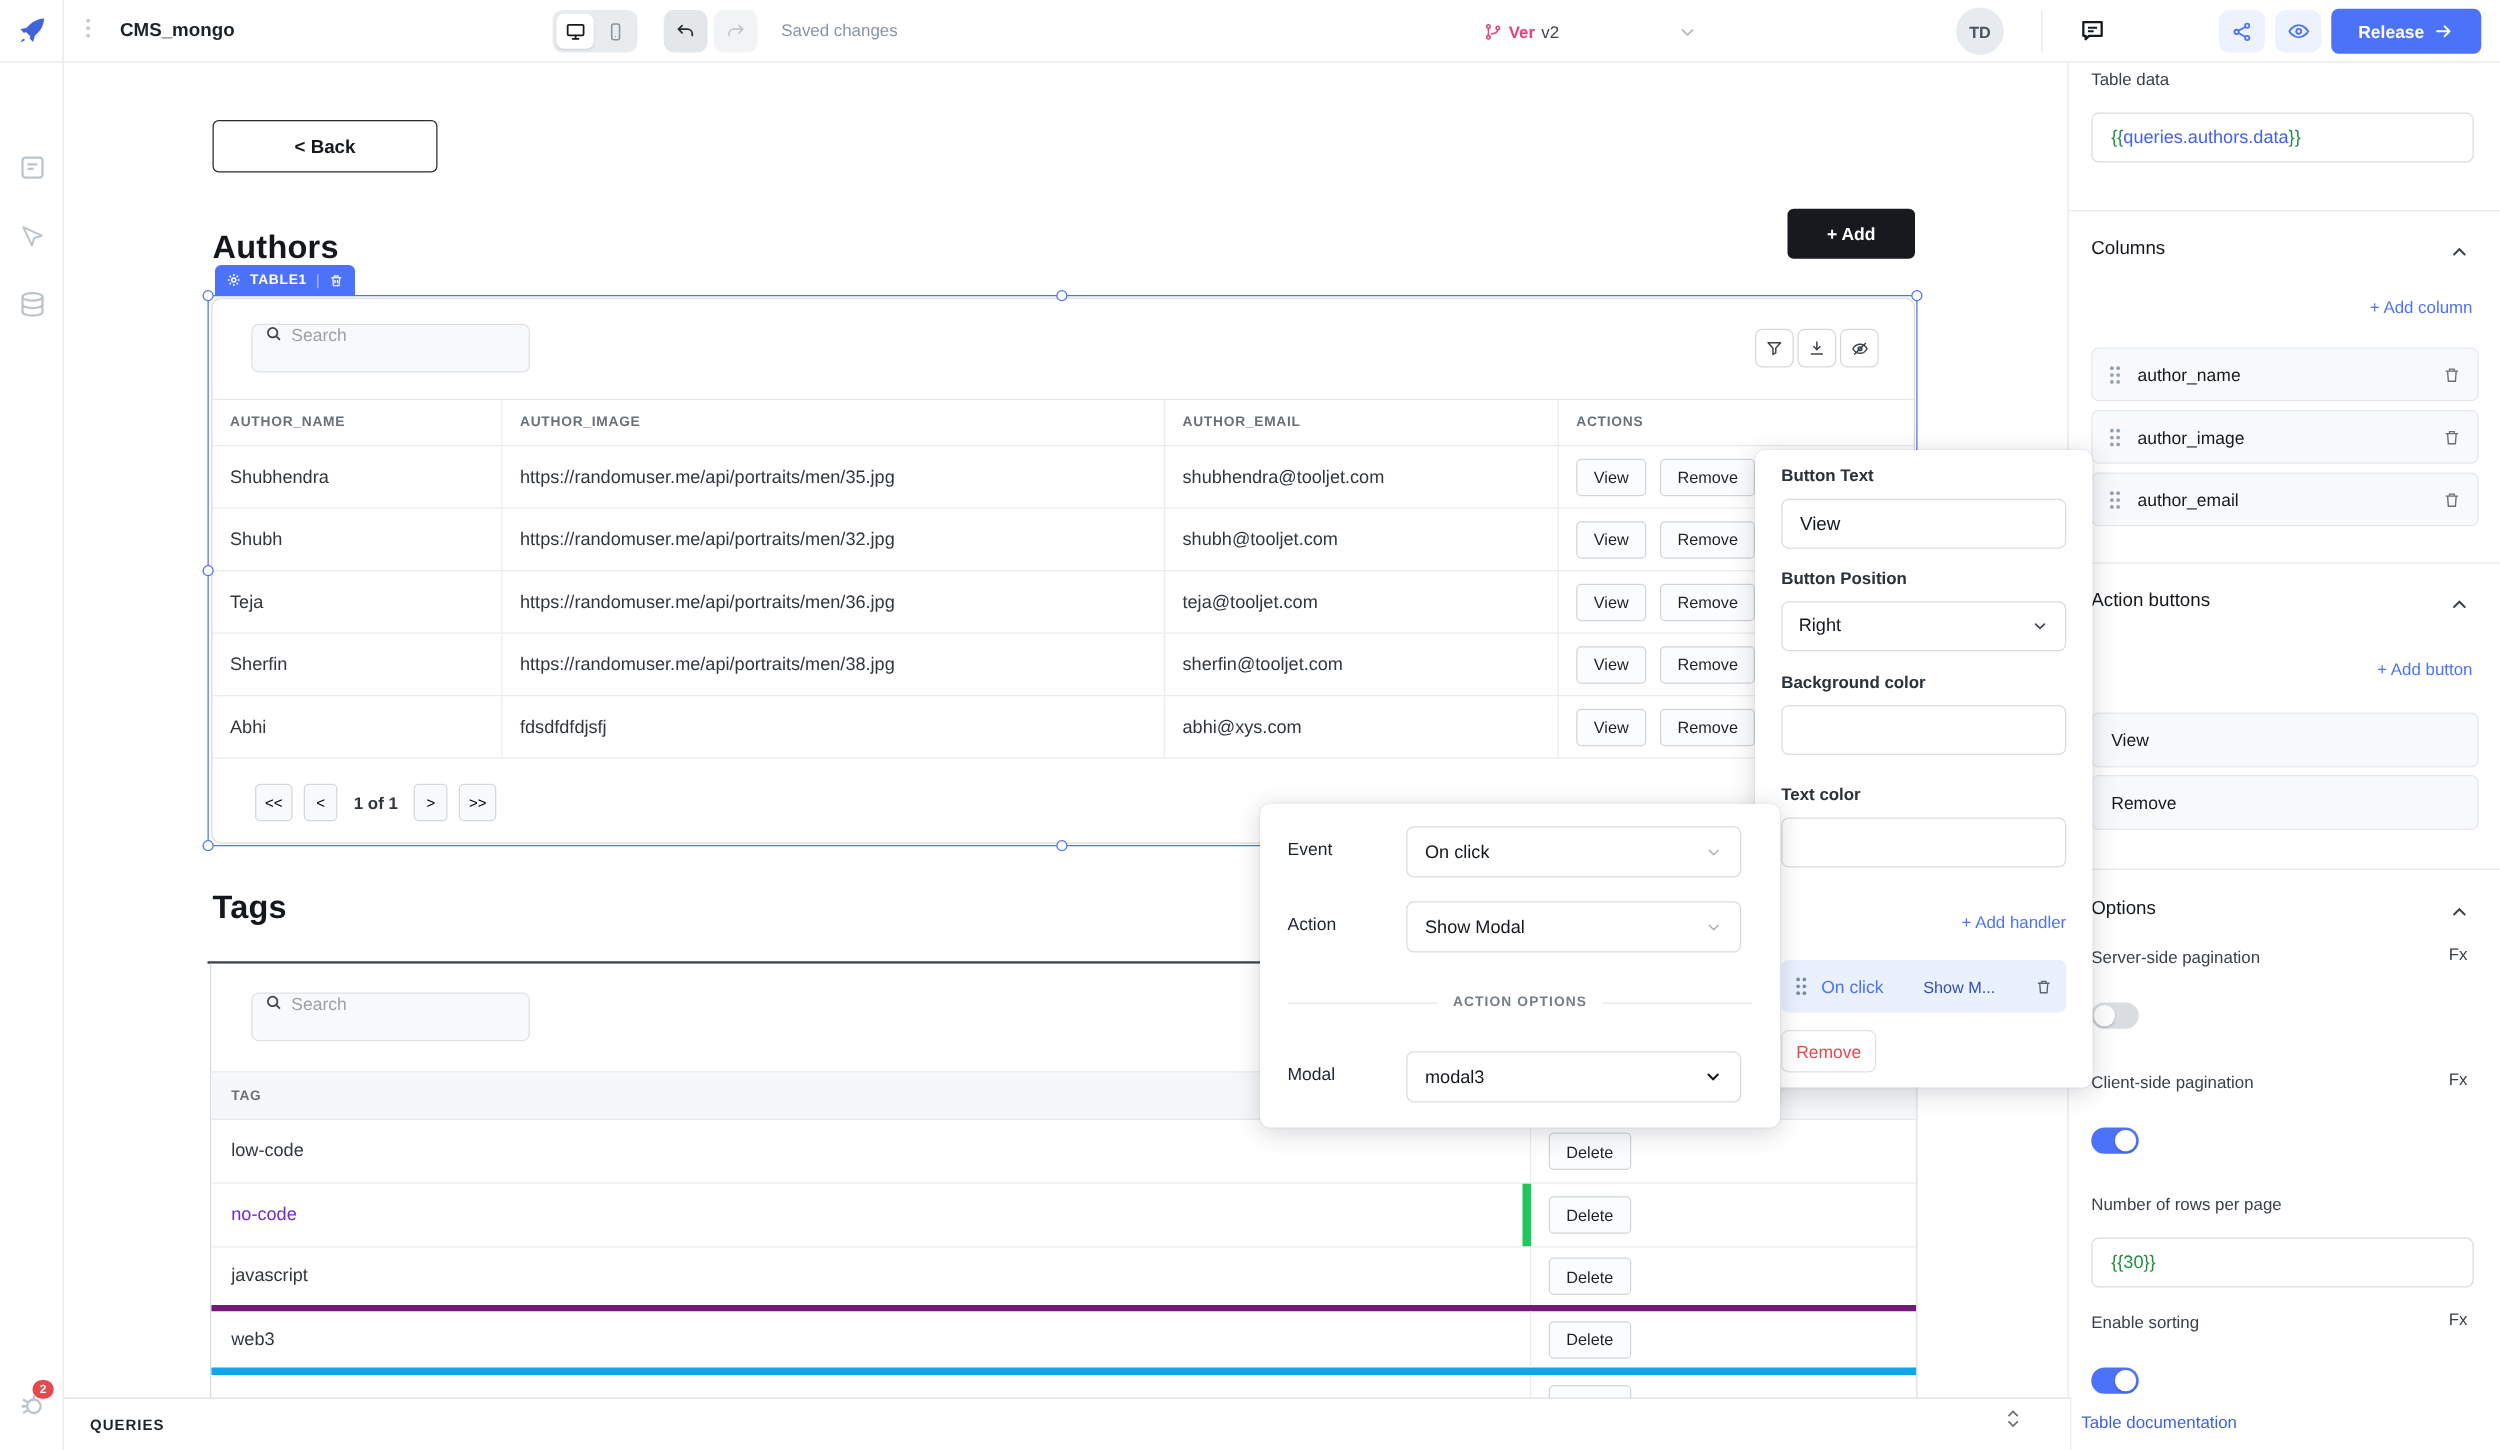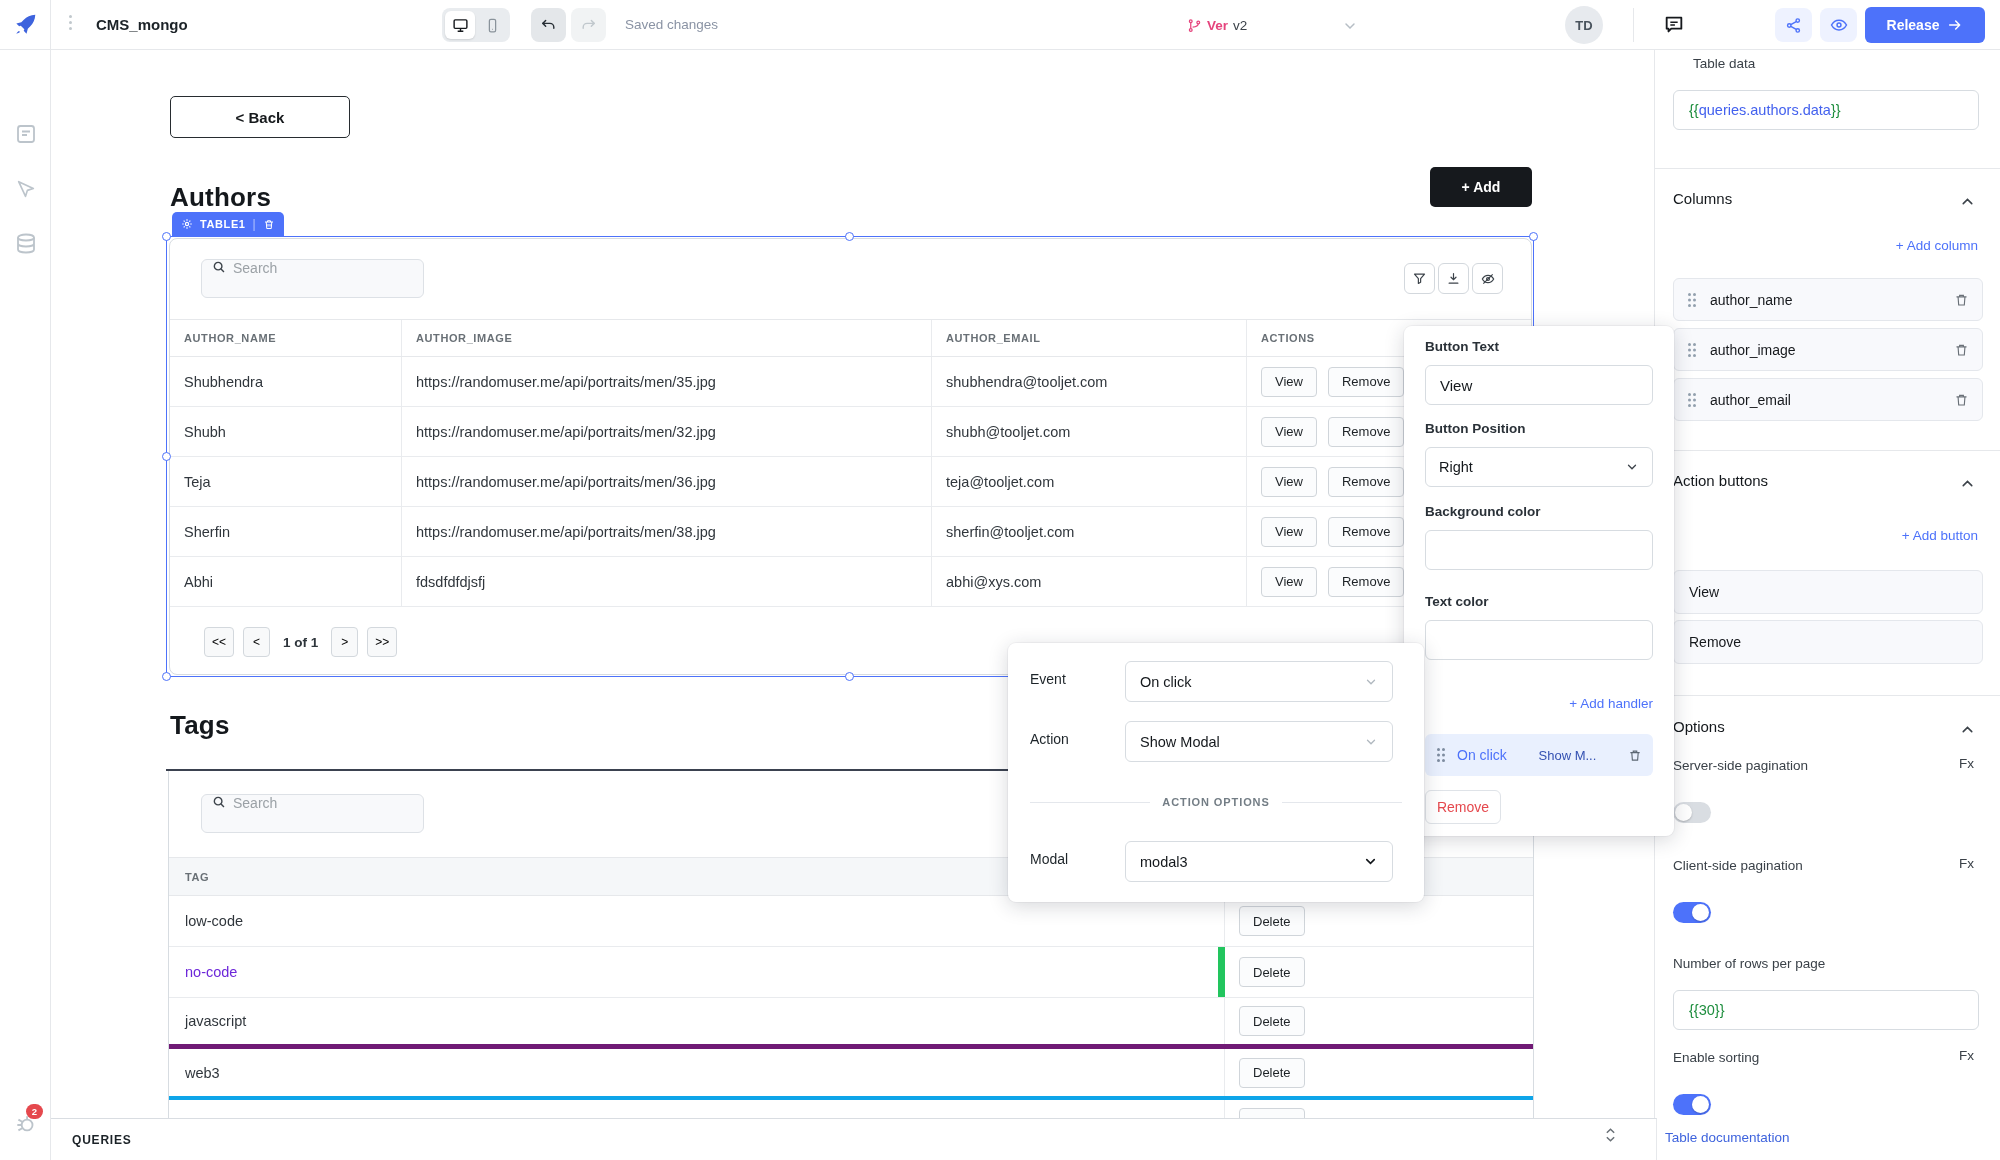--- a/index.html
+++ b/index.html
@@ -376,21 +376,21 @@
         <div style="display:flex;align-items:center;padding-left:14px;">
           <button class="mini-btn">Delete</button>
         </div>
       </div>
       <div style="display:grid; grid-template-columns:1056px 1fr; height:51px; border-bottom:5px solid #701a75;">
         <div style="display:flex;align-items:center;padding-left:16px;font-size:14.5px;color:#30363c;border-right:1px solid #e9ebee;">javascript</div>
         <div style="display:flex;align-items:center;padding-left:14px;">
           <button class="mini-btn">Delete</button>
         </div>
       </div>
-      <div style="display:grid; grid-template-columns:1056px 1fr; height:51px; border-bottom:4px solid #0ea5e9;">
+      <div style="display:grid; grid-template-columns:1056px 1fr; height:51px; border-bottom:6px solid #0ea5e9;">
         <div style="display:flex;align-items:center;padding-left:16px;font-size:14.5px;color:#30363c;border-right:1px solid #e9ebee;">web3</div>
         <div style="display:flex;align-items:center;padding-left:14px;">
           <button class="mini-btn">Delete</button>
         </div>
       </div>
 
       <div style="display:grid; grid-template-columns:1056px 1fr; height:30px;">
         <div style="border-right:1px solid #e9ebee;"></div>
         <div style="display:flex;align-items:flex-start;padding-left:14px;padding-top:8px;">
           <button class="mini-btn">Delete</button>
@@ -405,21 +405,21 @@
       <svg width="11" height="8" viewBox="0 0 12 8" fill="none" stroke="#697076" stroke-width="1.6">
           <path d="m2 6 4-4 4 4"></path>
         </svg>
       <svg width="11" height="8" viewBox="0 0 12 8" fill="none" stroke="#697076" stroke-width="1.6">
           <path d="m2 2 4 4 4-4"></path>
         </svg>
     </div>
   </div>
 
   <aside class="inspector">
-    <div class="insp-label" style="top:6px;margin-left:20px;">Table data</div>
+    <div class="insp-label" style="top:6px;">Table data</div>
     <div class="code-input" style="top:40px;">
       <span class="code-g">{{</span>
         <span class="code-b">queries.authors.data</span>
         <span class="code-g">}}</span>
     </div>
 
     <div class="insp-divider" style="top:118px;"></div>
     <div class="insp-title" style="top:140px;">Columns</div>
     <svg class="chev-btn" style="top:143px;" width="17" height="17" viewBox="0 0 24 24" fill="none" stroke="#3c434a" stroke-width="2.2" stroke-linecap="round">
         <path d="m6 15 6-6 6 6"></path>
@@ -506,21 +506,21 @@
 
     <div class="insp-label" style="top:1000px;">Enable sorting</div>
     <div class="fx" style="top:998px;">Fx</div>
     <div class="toggle on" style="top:1044px;">
         <span class="knob"></span>
       </div>
 
     <div class="doc-link" style="top:1080px;">Table documentation</div>
   </aside>
 
-  <div class="popover" style="left:1404px; top:326px; width:270px; height:510px; z-index:31;">
+  <div class="popover" style="left:1404px; top:360px; width:270px; height:510px; z-index:31;">
     <div class="pp-label" style="top:13px;">Button Text</div>
     <input class="pp-input" style="top: 39px;" value="View">
     <div class="pp-label" style="top:95px;">Button Position</div>
     <div class="pp-select" style="top:121px;">
       <span>Right</span>
       <svg width="14" height="14" viewBox="0 0 24 24" fill="none" stroke="#3c434a" stroke-width="2.2" stroke-linecap="round">
           <path d="m6 9 6 6 6-6"></path>
         </svg>
     </div>
     <div class="pp-label" style="top:178px;">Background color</div>

